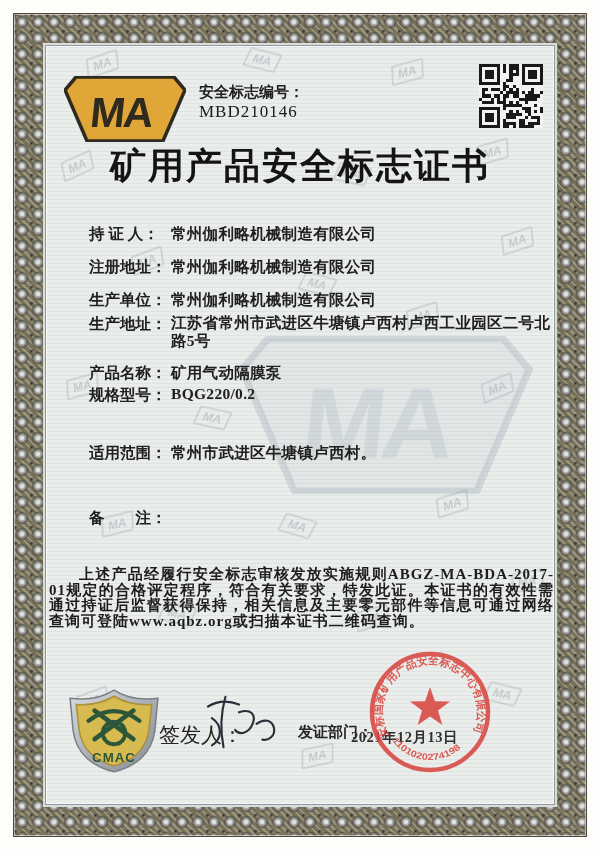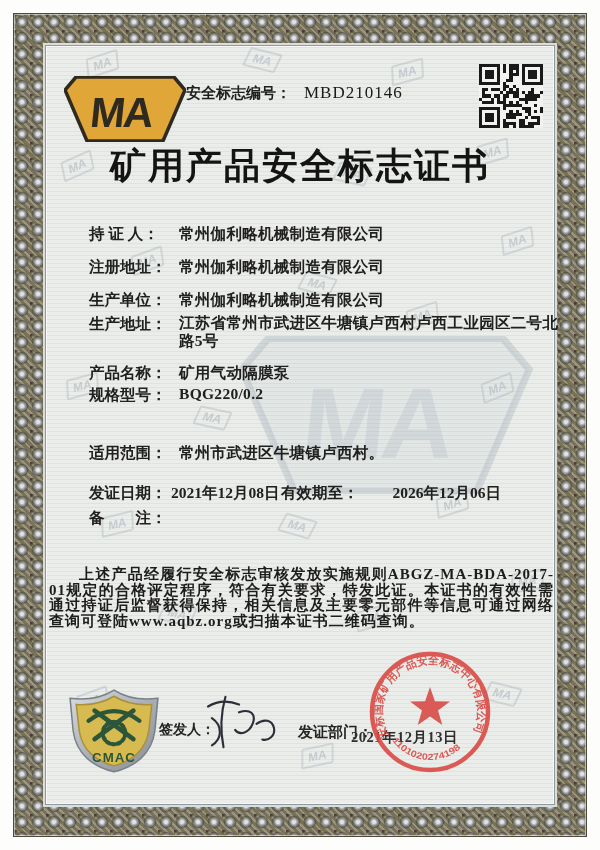--- a/index.html
+++ b/index.html
@@ -18,42 +18,42 @@
   .page{position:absolute;inset:45px;background:#ebedea;
     background-image:repeating-linear-gradient(0deg, rgba(140,165,185,.14) 0 1px, transparent 1px 4px);
     border:1px solid #8f99a0;
     box-shadow: inset 0 0 0 1px rgba(255,255,255,.7), 0 0 0 2px #dbddd9;}
   .wm-layer{position:absolute;inset:0;z-index:0;overflow:hidden;}
   .wm{position:absolute;border:2px solid rgba(158,170,182,.35);color:rgba(158,170,182,.48);
       font:700 12px "Liberation Sans","DejaVu Sans",sans-serif;padding:0 5px;line-height:16px;border-radius:2px;}
   .watermark-large{position:absolute;left:192px;top:290px;z-index:1;opacity:.55;}
   .ma-badge{position:absolute;left:18px;top:30px;z-index:2;}
   .qr{position:absolute;left:433px;top:18px;z-index:2;shape-rendering:crispEdges;}
-  .cert-no{position:absolute;left:140px;top:37px;z-index:2;display:flex;align-items:baseline;color:#1f1f1f;}
+  .cert-no{position:absolute;left:140px;top:37px;z-index:2;display:flex;align-items:baseline;color:#1f1f1f;flex-direction:column;}
   .no-lbl{font-size:15px;font-weight:600;}
   .no-val{margin-left:13px;font-size:17px;letter-spacing:1px;color:#191919;}
   .title{position:absolute;top:96px;left:0;width:100%;margin:0;text-align:center;z-index:2;
          font-size:36px;font-weight:800;letter-spacing:2px;color:#141412;}
   .row{position:absolute;left:43px;z-index:2;display:flex;align-items:flex-start;color:#20201e;
-       font-size:15.5px;font-weight:600;gap:8px;}
+       font-size:15.5px;font-weight:600;}
   .row .lbl{width:82px;flex:none;}
   .row .val{font-weight:700;letter-spacing:.3px;white-space:pre-wrap;}
   .r1{top:178px}.r2{top:211px}.r3{top:244px}.r4{top:268px}.r5{top:317px}.r6{top:339px}.r7{top:369px}.r8{top:397px}
   .r4 .val{width:386px;line-height:17.5px;}
   .row.wide .lbl{width:auto;margin-right:14px;}
   .issue{position:absolute;left:43px;top:437px;z-index:2;display:flex;color:#20201e;font-size:15.5px;font-weight:600;}
   .issue .lbl{width:82px;flex:none;}
   .issue .val1{width:110px;flex:none;font-weight:700;}
   .issue .val2{margin-left:34px;font-weight:700;}
   .remark{position:absolute;left:43px;top:462px;z-index:2;font-size:15.5px;font-weight:600;color:#20201e;}
   .statement{position:absolute;left:3px;top:506px;width:505px;z-index:2;color:#1d1d1b;
              font-size:15px;line-height:15.5px;letter-spacing:1px;text-indent:30px;font-weight:700;
              text-align:justify;word-break:break-all;}
   .cmac{position:absolute;left:20px;top:642px;z-index:2;}
-  .signer-label{position:absolute;left:113px;top:675px;z-index:2;font-size:14px;font-weight:700;color:#242422;text-align:right;}
+  .signer-label{position:absolute;left:113px;top:675px;z-index:2;font-size:21px;font-weight:400;color:#242422;text-align:right;}
   .signature{position:absolute;left:150px;top:645px;z-index:2;}
   .dept-label{position:absolute;left:252px;top:677px;z-index:2;font-size:15px;font-weight:700;color:#242422;}
   .issuing-date{position:absolute;left:305px;top:682px;z-index:2;font-size:14.5px;font-weight:600;color:#2e2e2e;letter-spacing:.5px;}
   .seal{position:absolute;left:320px;top:602px;z-index:3;opacity:.9;}
 </style>
 </head>
 <body>
 
 <div class="cert">
   <div class="band"></div>
@@ -265,26 +265,20 @@
     </div>
     <div class="row r6">
       <span class="lbl">规格型号：</span>
       <span class="val">BQG220/0.2</span>
     </div>
     <div class="row r8">
       <span class="lbl">适用范围：</span>
       <span class="val">常州市武进区牛塘镇卢西村。</span>
     </div>
 
-    <div class="issue">
-      <span class="lbl">发证日期：</span>
-      <span class="val1">2021年12月08日</span>
-      <span class="lbl2">有效期至：</span>
-      <span class="val2">2026年12月06日</span>
-    </div>
 
     <div class="remark">备　　注：</div>
 
     <p class="statement">上述产品经履行安全标志审核发放实施规则ABGZ-MA-BDA-2017-01规定的合格评定程序，符合有关要求，特发此证。本证书的有效性需通过持证后监督获得保持，相关信息及主要零元部件等信息可通过网络查询可登陆www.aqbz.org或扫描本证书二维码查询。</p>
 
     <svg class="cmac" width="96" height="86" viewBox="0 0 94 84">
       <defs>
         <linearGradient id="metal" x1="0" y1="0" x2="1" y2="1">
           <stop offset="0" stop-color="#d9dde1"></stop>
             <stop offset=".5" stop-color="#aab0b6"></stop>

